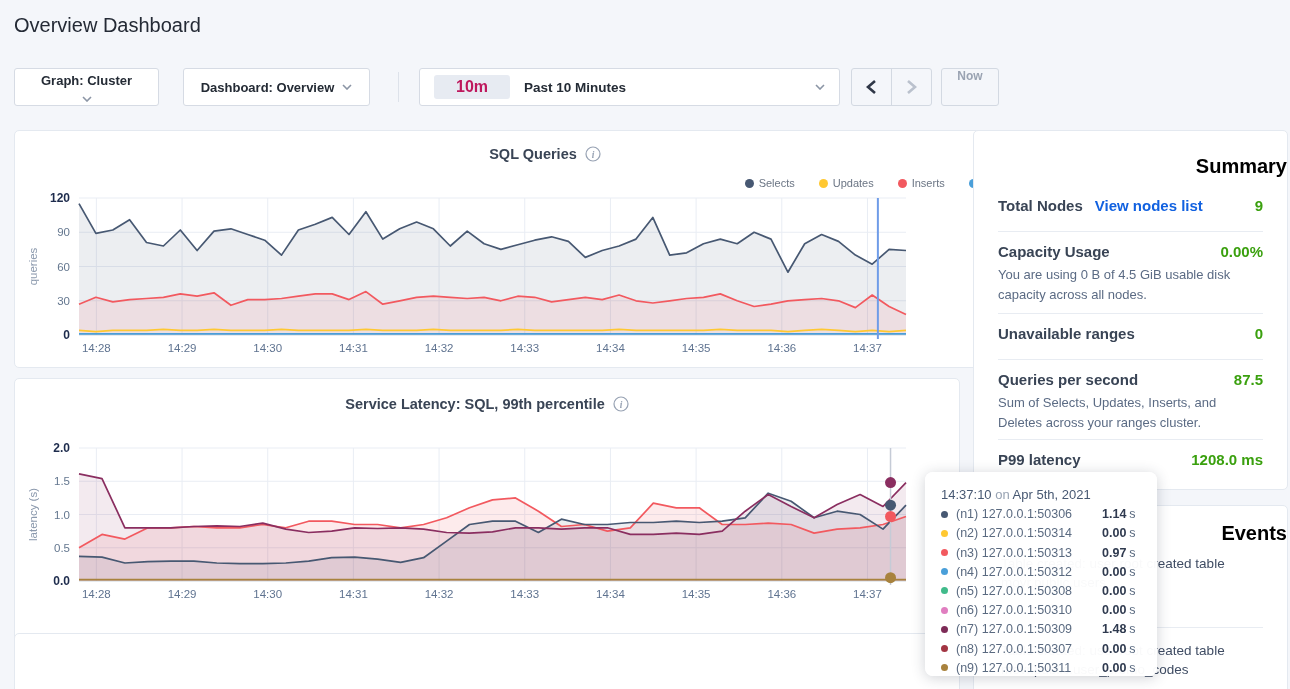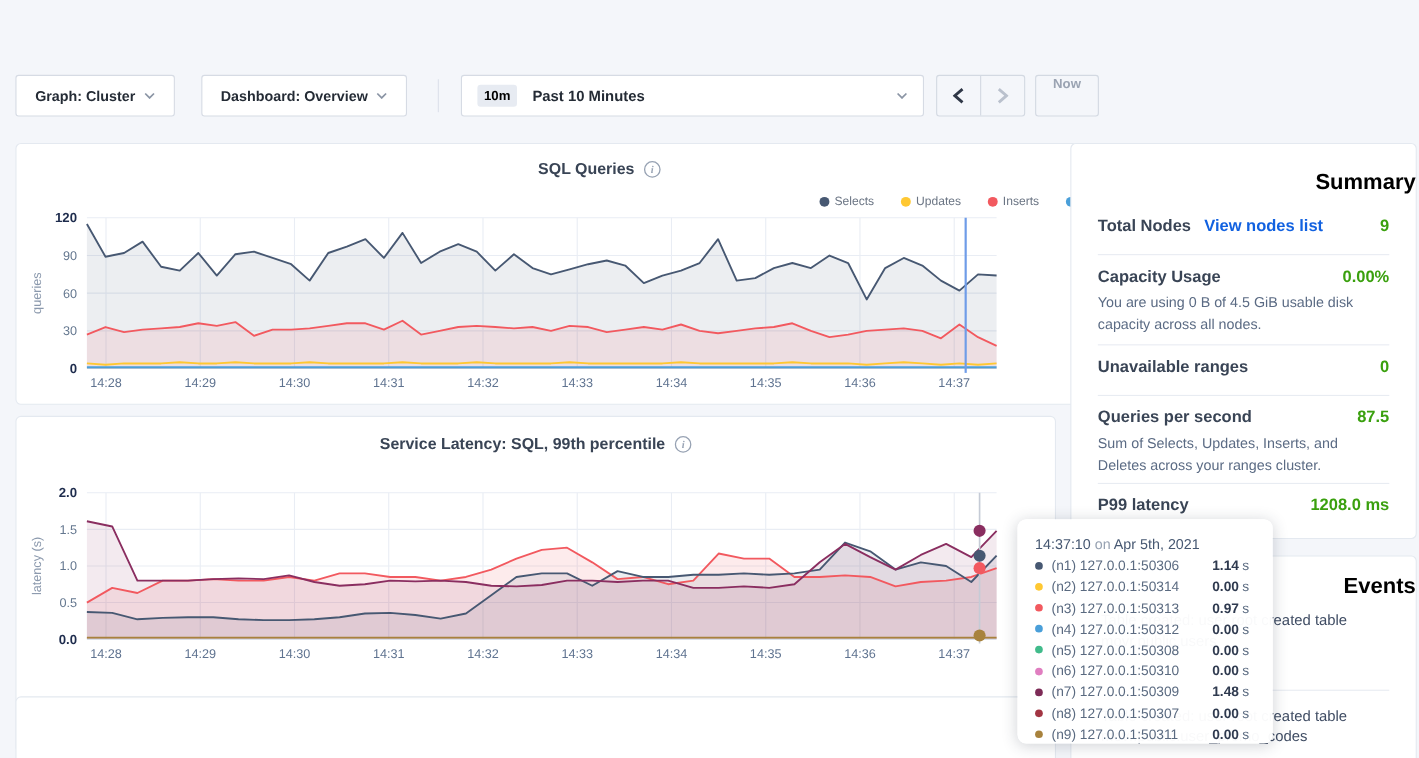--- a/index.html
+++ b/index.html
@@ -6,21 +6,21 @@
   html,body { width:1290px; height:689px; overflow:hidden; }
   body { font-family:"Liberation Sans", sans-serif; background:#f4f6fa; color:#394455; }
   #app { position:relative; width:1290px; height:689px; overflow:hidden; }
 
   .page-title { position:absolute; left:14px; top:14px; font-size:20px; font-weight:500; color:#242a35; }
 
   .btn, .dd { position:absolute; top:68px; height:38px; background:#fff; border:1px solid #d6dbe4;
     border-radius:3px; display:flex; align-items:center; justify-content:center; gap:8px;
     font-size:13px; font-weight:bold; color:#242b35; cursor:pointer; }
   .ctrl-divider { position:absolute; left:398px; top:72px; width:1px; height:30px; background:#dde2ea; }
-  .badge-10m { background:#e7ebf2; border-radius:3px; padding:3px 6px; font-size:12px; font-weight:bold; color:#000000; }
+  .badge-10m { background:#e7ebf2; border-radius:3px; padding:3px 22px; font-size:16px; font-weight:bold; color:#be185d; }
   .chev { width:10px; height:6px; }
   .nav-group { position:absolute; left:851px; top:68px; height:38px; width:81px; display:flex;
     border:1px solid #d3d9e2; border-radius:3px; background:transparent; }
   .nav-group > div { width:50%; display:flex; align-items:center; justify-content:center; cursor:pointer; }
   .nav-group > div:first-child { border-right:1px solid #d3d9e2; }
   .now-btn { position:absolute; left:941px; top:68px; width:58px; height:38px; border:1px solid #d3d9e2;
     border-radius:3px; display:flex; align-items:flex-start; justify-content:center;
     font-size:12px; font-weight:bold; color:#9aa3b2; }
 
   .panel { position:absolute; background:#fff; border:1px solid #e4e9f0; border-radius:5px; }
@@ -55,22 +55,23 @@
   .tt-dot { width:7px; height:7px; border-radius:50%; margin-right:8px; flex:none; }
   .tt-label { width:146px; }
   .tt-val { font-weight:bold; color:#2f3a4f; }
   .tt-unit { margin-left:3px; color:#5a6a80; }
 </style>
 </head>
 <body>
 
 <div id="app">
 
-
-  <div class="dd" style="left:14px;width:145px;">
+  <div class="page-title">Overview Dashboard</div>
+
+  <div class="dd" style="left:14px;width:145px;flex-direction:column;">
     <span>Graph: Cluster</span>
     <svg class="chev" viewBox="0 0 10 6">
         <polyline points="1,1 5,5 9,1" fill="none" stroke="#8b95a5" stroke-width="1.6"></polyline>
       </svg>
   </div>
   <div class="dd" style="left:183px;width:187px;">
     <span>Dashboard: Overview</span>
     <svg class="chev" viewBox="0 0 10 6">
         <polyline points="1,1 5,5 9,1" fill="none" stroke="#8b95a5" stroke-width="1.6"></polyline>
       </svg>

